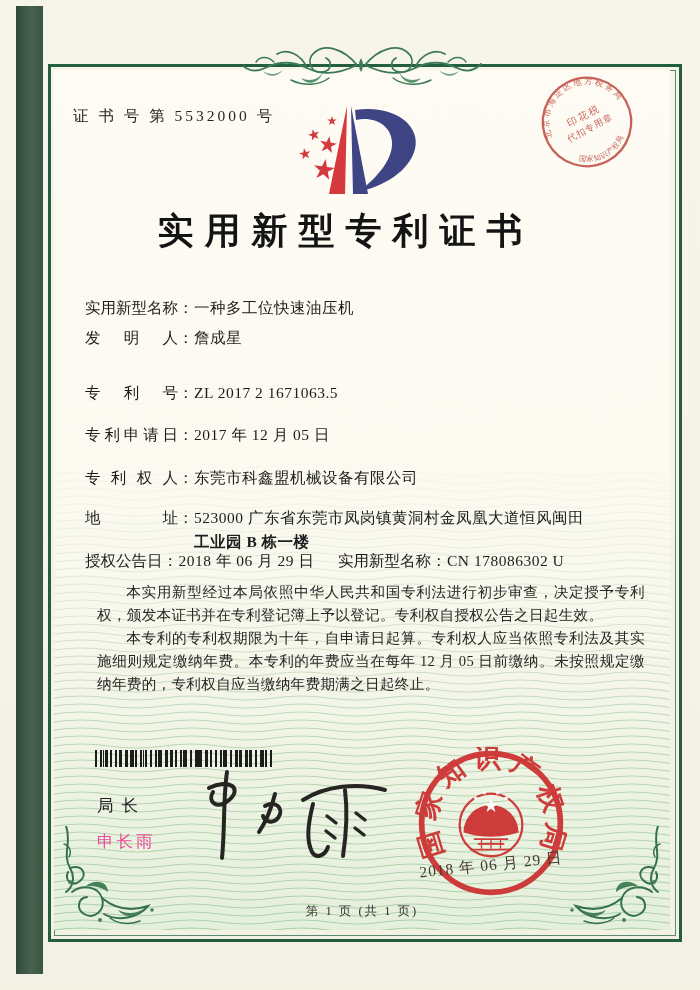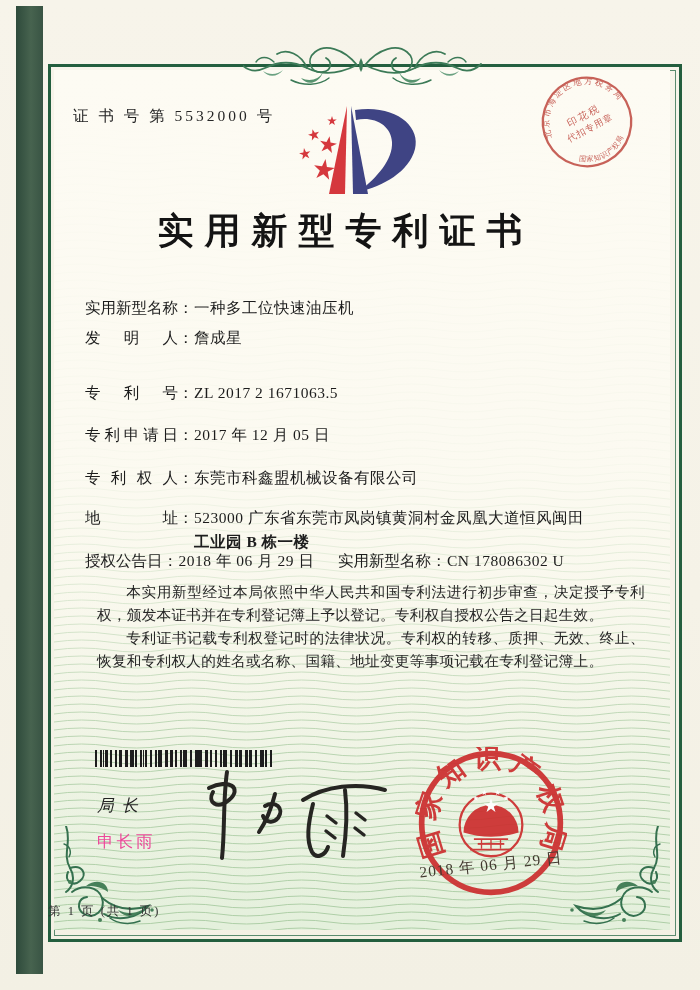--- a/index.html
+++ b/index.html
@@ -30,28 +30,28 @@
   .addr2{left:194px;font-size:15.5px;letter-spacing:0.5px;font-weight:bold;}
   .paras{left:97px;top:581px;width:548px;font-size:14.6px;line-height:23px;
     text-align:justify;color:#262626;letter-spacing:0.3px;}
   .paras p{margin:0;text-indent:2em;}
   
   .barcode{left:95px;top:750px;width:178px;height:17px;
     background:
       repeating-linear-gradient(90deg,#1d1d1d 0 2px,rgba(0,0,0,0) 2px 5px),
       repeating-linear-gradient(90deg,#1d1d1d 0 1px,rgba(0,0,0,0) 1px 8px),
       repeating-linear-gradient(90deg,rgba(0,0,0,0) 0 11px,#1d1d1d 11px 13px);}
-  .signer-title{left:97px;top:795px;font-size:16.5px;letter-spacing:8px;color:#222;font-style:italic;}
+  .signer-title{left:97px;top:795px;font-size:16.5px;letter-spacing:8px;color:#222;}
   .signer-name{left:97px;top:831px;font-size:16.5px;letter-spacing:3px;color:#ec4899;}
   .signature{left:195px;top:758px;width:215px;height:112px;}
   .seal{left:415px;top:747px;width:152px;height:152px;opacity:.93;}
   .seal-date{left:415px;top:855px;width:152px;text-align:center;font-size:15.5px;
     color:#42392f;letter-spacing:1px;transform:rotate(-6deg);}
   .taxstamp{left:539px;top:74px;width:96px;height:96px;transform:rotate(-28deg);opacity:.9;}
-  .footer{left:48px;top:903px;width:628px;text-align:left;font-size:12.5px;letter-spacing:2px;color:#333;}
+  .footer{left:48px;top:903px;width:628px;text-align:center;font-size:12.5px;letter-spacing:2px;color:#333;}
   .flourish-top{left:243px;top:38px;width:240px;height:54px;}
   .flourish-bl{left:56px;top:826px;width:108px;height:108px;}
   .flourish-br{left:560px;top:826px;width:108px;height:108px;transform:scaleX(-1);}
 </style>
 </head>
 <body>
 
 <div class="abs spine"></div>
 
 <div class="abs frame-outer">
@@ -172,21 +172,21 @@
 
 <div class="abs frow" style="top:551px">
   <span>授权公告日</span><span class="fcolon">：</span><span class="fvalue">2018 年 06 月 29 日</span>
 </div>
 <div class="abs frow" style="top:551px;left:338px">
   <span>实用新型名称</span><span class="fcolon">：</span><span class="fvalue">CN 178086302 U</span>
 </div>
 
 <div class="abs paras">
   <p>本实用新型经过本局依照中华人民共和国专利法进行初步审查，决定授予专利权，颁发本证书并在专利登记簿上予以登记。专利权自授权公告之日起生效。</p>
-  <p>专利证书记载专利权登记时的法律状况。专利权的转移、质押、无效、终止、恢复和专利权人的姓名或名称、国籍、地址变更等事项记载在专利登记簿上。</p>
+  <p>本专利的专利权期限为十年，自申请日起算。专利权人应当依照专利法及其实施细则规定缴纳年费。本专利的年费应当在每年 12 月 05 日前缴纳。未按照规定缴纳年费的，专利权自应当缴纳年费期满之日起终止。</p>
 </div>
 
 <div class="abs barcode"></div>
 
 <div class="abs signer-title">局长</div>
 <div class="abs signer-name">申长雨</div>
 
 <svg class="abs signature" viewBox="0 0 215 112">
   <g fill="none" stroke="#262522" stroke-width="4" stroke-linecap="round" stroke-linejoin="round">
     <path d="M32,14 C28,40 30,72 27,100"></path>

